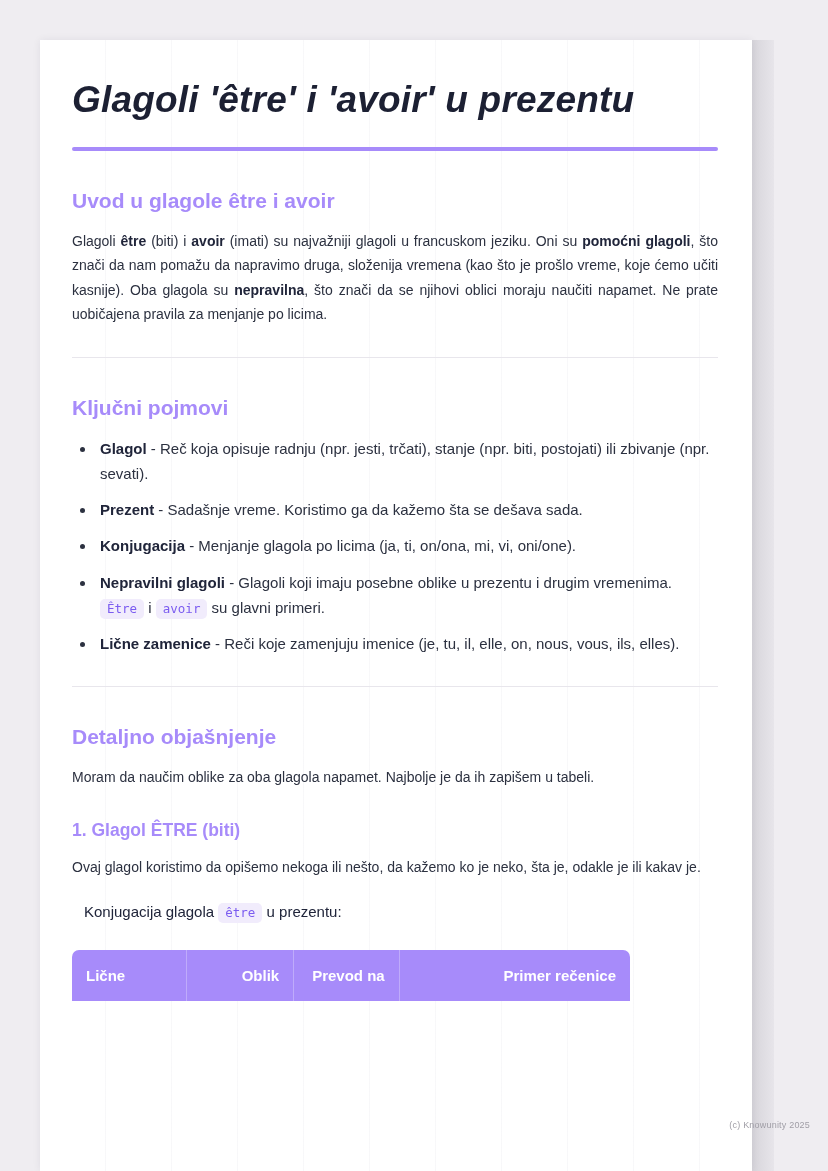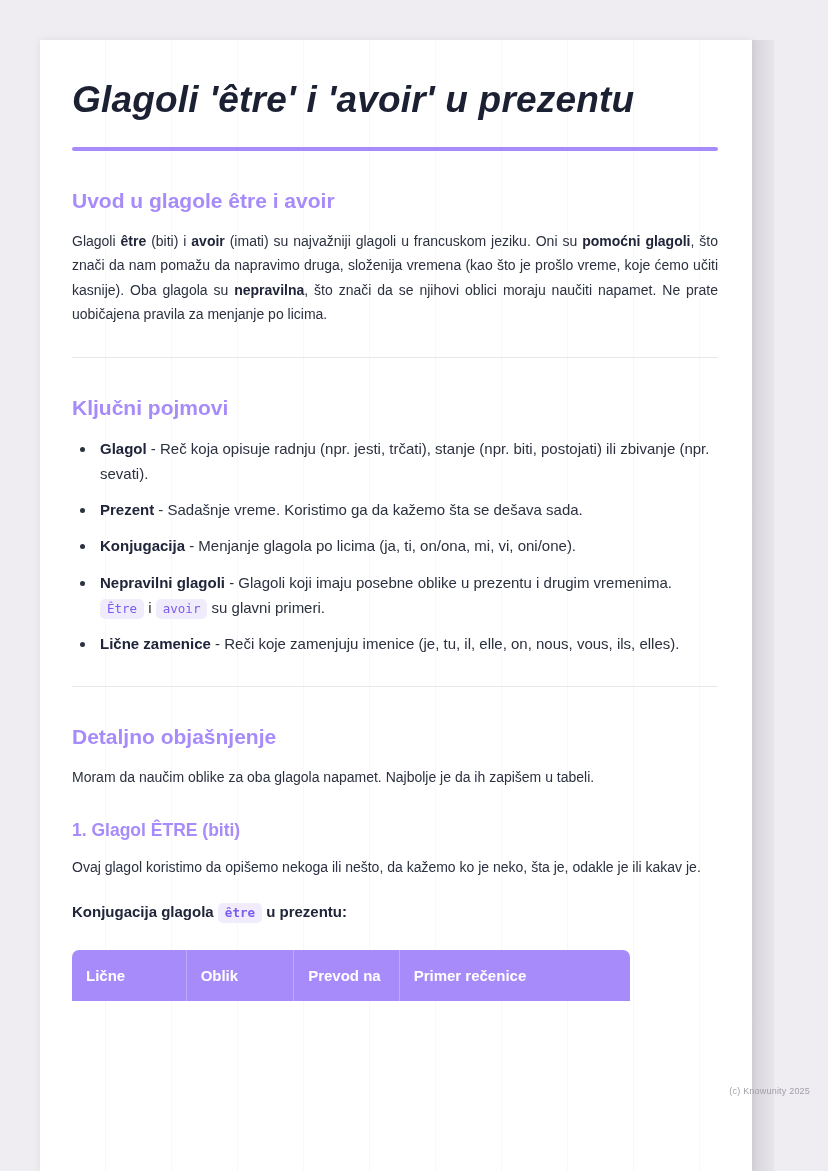--- a/index.html
+++ b/index.html
@@ -88,51 +88,52 @@
     font-family: "DejaVu Sans Mono", monospace;
     font-size: 12.5px;
     background: #f1ecfc;
     color: #7b5cf0;
     padding: 2px 7px 3px 7px;
     border-radius: 5px;
     white-space: nowrap;
   }
   .conj-line {
     font-size: 15px;
-    font-weight: 700;
+    font-weight: 400;
     color: #20253a;
-    margin: 24px 0 30px 0;
+    margin: 24px 0 30px 12px;
   }
   table.conj-table {
     border-collapse: separate;
     border-spacing: 0;
     width: 558px;
     border-radius: 7px 7px 0 0;
     overflow: hidden;
     margin-top: 14px;
   }
   table.conj-table th {
     background: #a78bfa;
     color: #ffffff;
     font-size: 15px;
     font-weight: 700;
     text-align: left;
     padding: 17px 14px;
     vertical-align: top;
   }
   table.conj-table th + th {
     border-left: 1px solid rgba(255,255,255,0.28);
+    text-align: right;
   }
   .col-1 { width: 112px; }
   .col-2 { width: 106px; }
   .col-3 { width: 104px; }
   .col-4 { width: 228px; }
   .watermark {
     position: absolute;
-    top: 1086px;
+    top: 1120px;
     right: 18px;
     font-size: 9px;
     color: #a09ea6;
     letter-spacing: 0.2px;
   }
 </style>
 </head>
 <body>
 
 <div class="page-stack-edge"></div>

